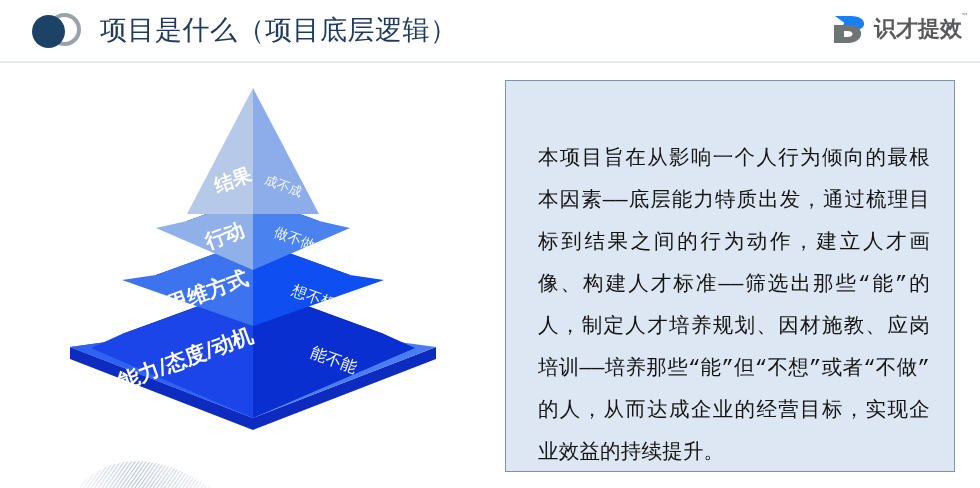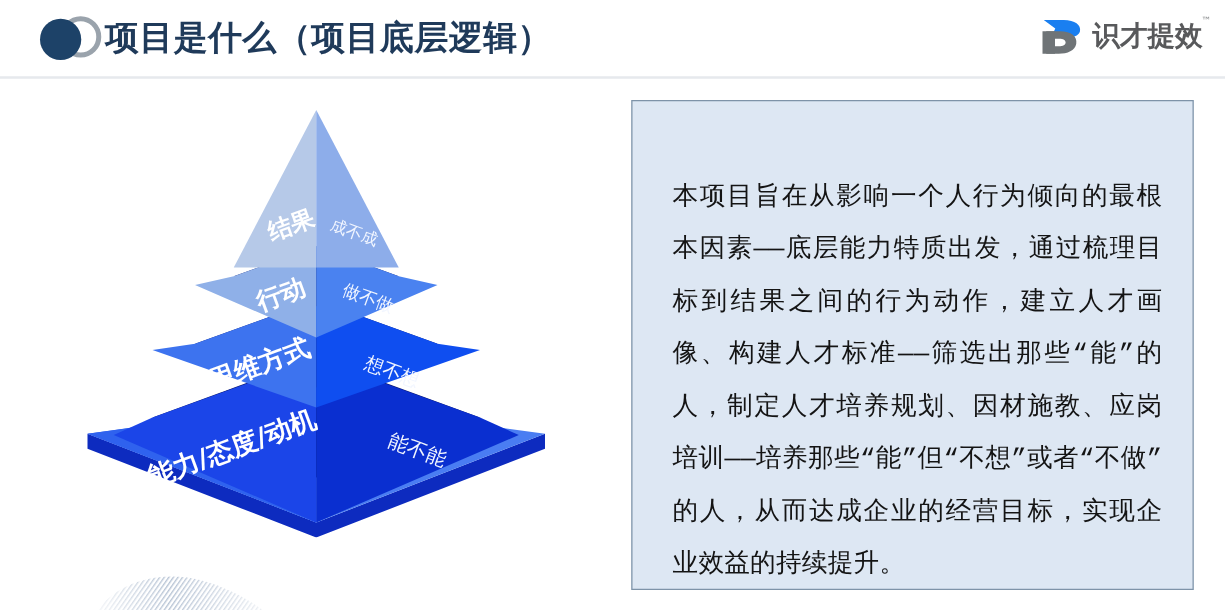--- a/index.html
+++ b/index.html
@@ -17,22 +17,22 @@
   .brand-mark{position:absolute;left:26px;top:10px;width:60px;height:42px;}
   .brand-mark .ring{
     position:absolute;left:22px;top:3px;width:33px;height:33px;
     border:4px solid #9aa3ac;border-radius:50%;box-sizing:border-box;
   }
   .brand-mark .disc{
     position:absolute;left:6px;top:5px;width:33px;height:33px;
     background:#1d4268;border-radius:50%;
   }
   .page-title{
-    position:absolute;left:84px;top:12px;
-    font-size:27px;font-weight:bold;color:#1f3a5a;
+    position:absolute;left:100px;top:12px;
+    font-size:27px;font-weight:normal;color:#1f3a5a;
     letter-spacing:.5px;white-space:nowrap;line-height:36px;
   }
   .header-rule{
     position:absolute;left:0;top:61px;width:980px;height:2px;background:#e6e9ed;
   }
 
   
   .corp-logo{position:absolute;right:18px;top:8px;height:42px;display:flex;align-items:center;gap:7px;}
   .corp-logo .dmark{position:relative;width:36px;height:34px;}
   .corp-logo .dmark svg{display:block;}

